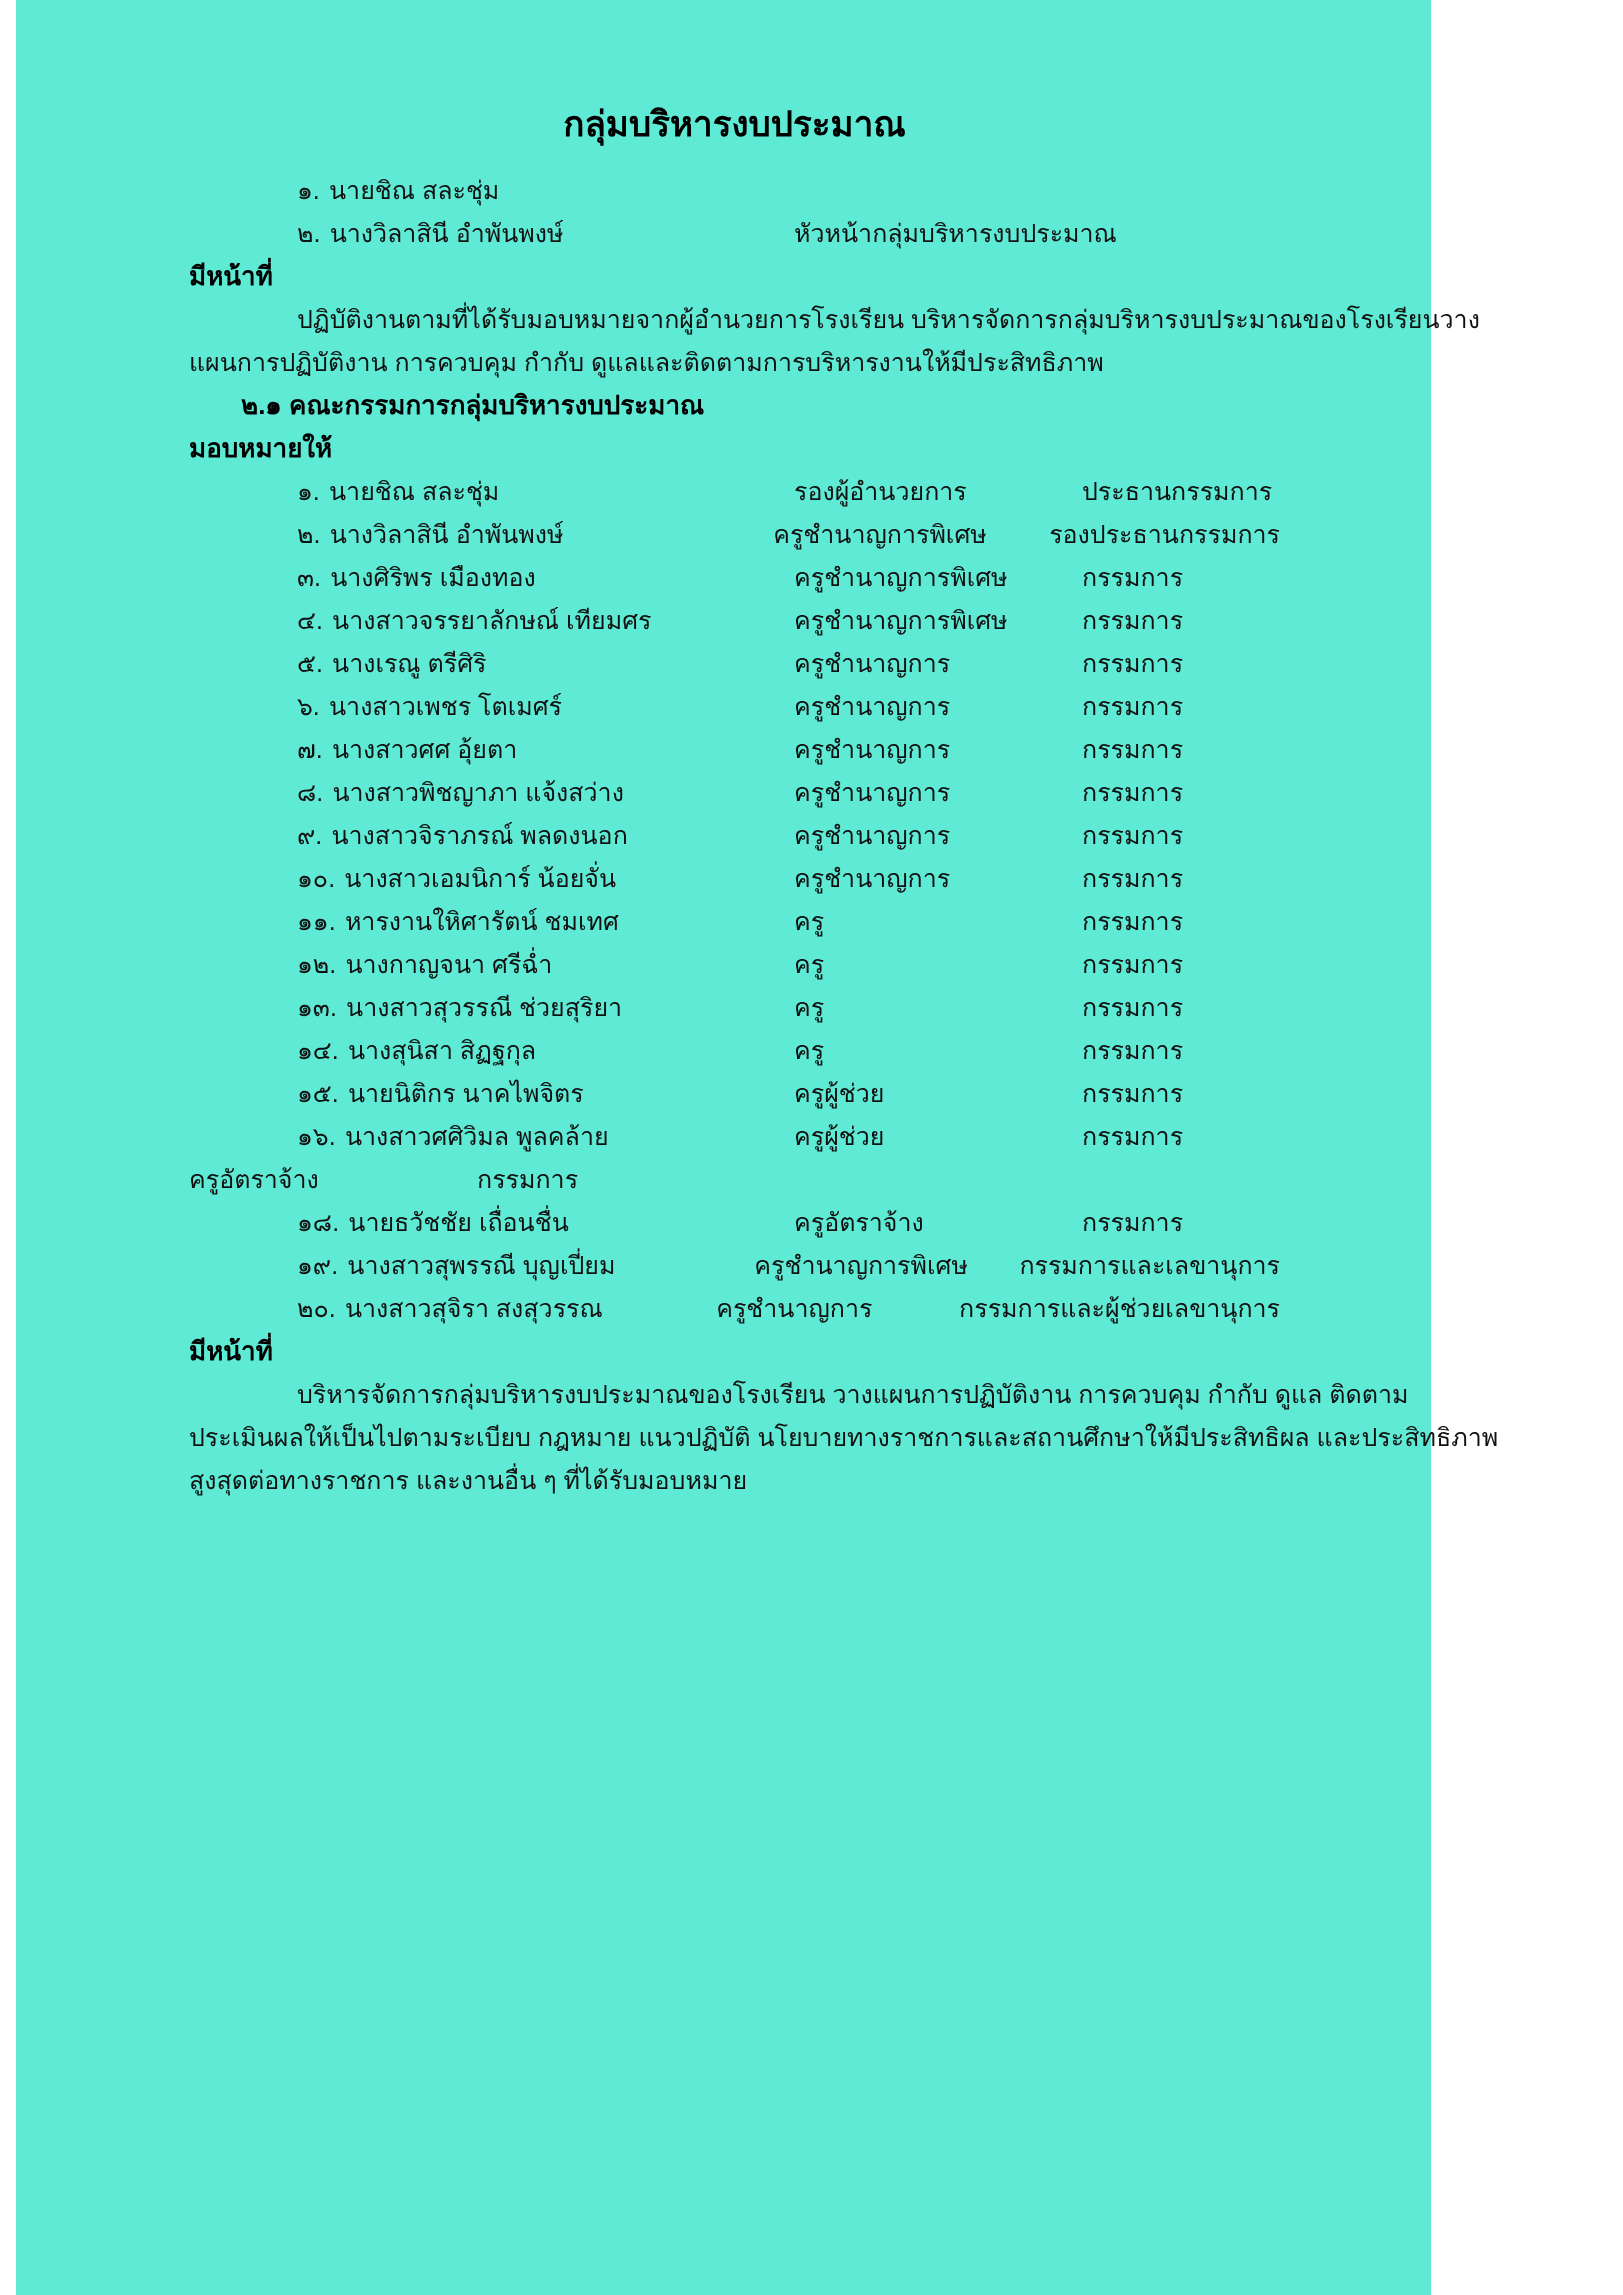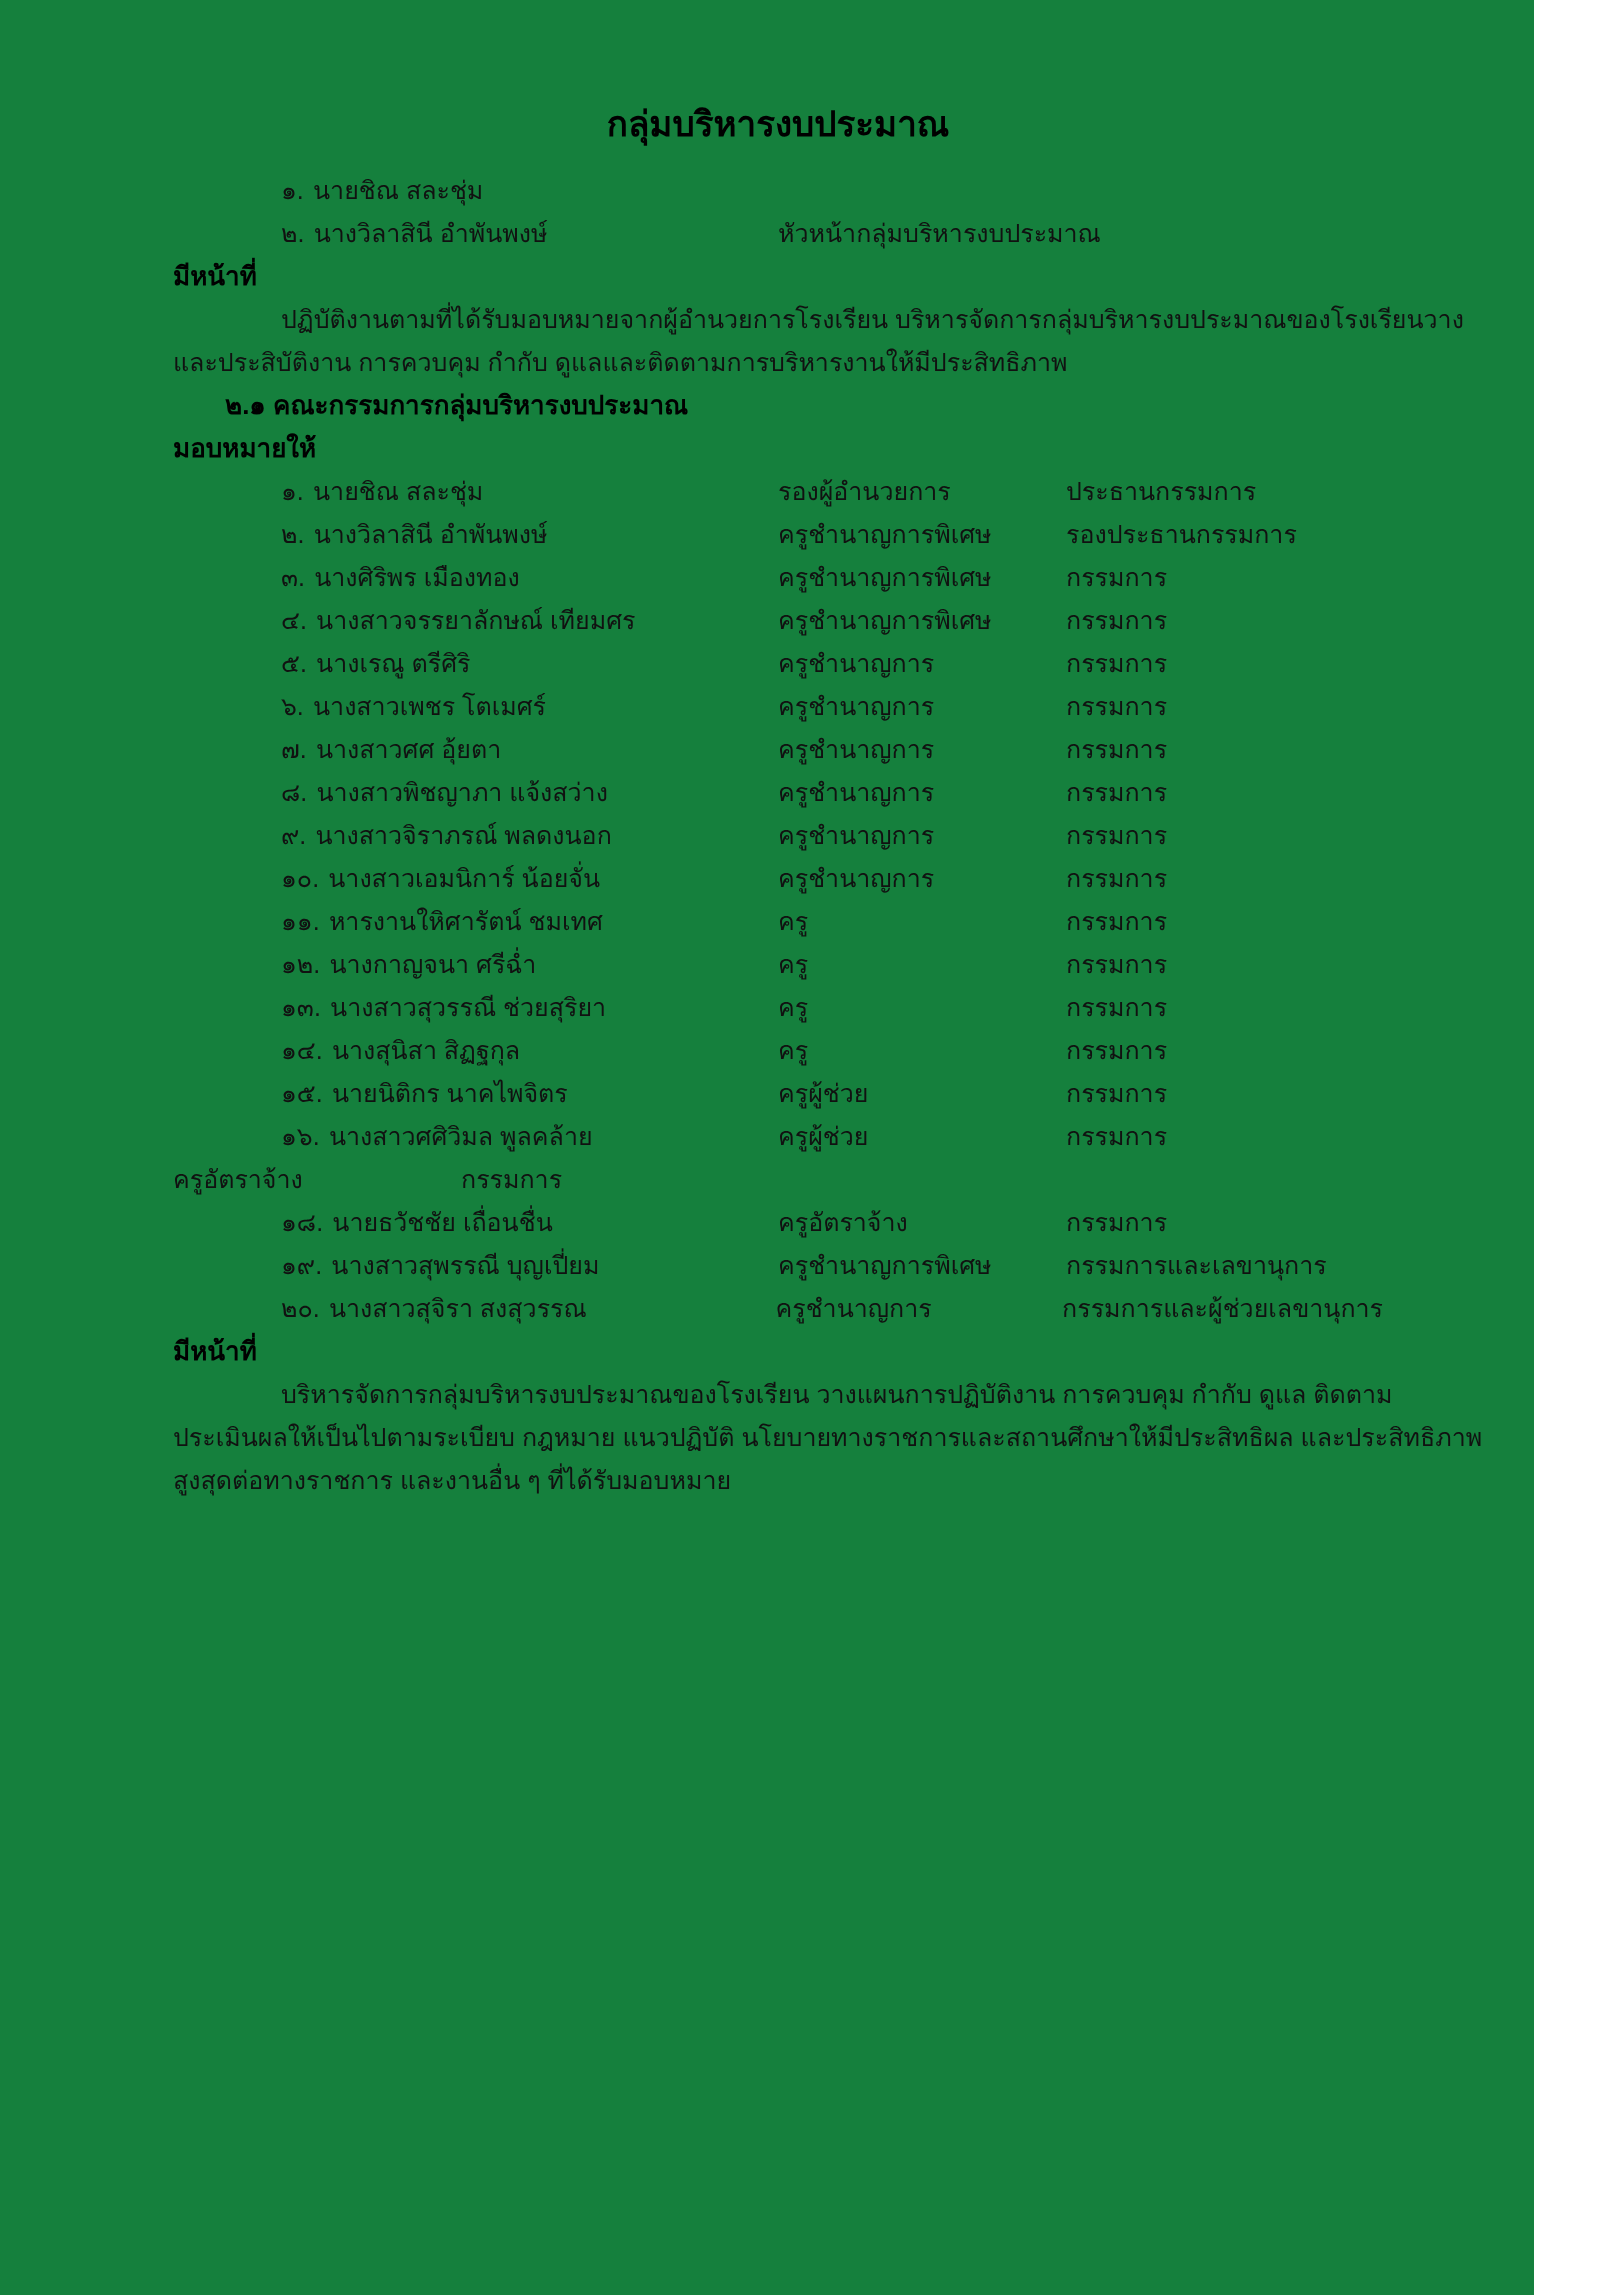--- a/index.html
+++ b/index.html
@@ -6,24 +6,25 @@
   html, body { background: #ffffff; }
   body {
     width: 1623px;
     height: 2295px;
     font-family: "Liberation Sans", sans-serif;
     color: #111111;
     position: relative;
     overflow: hidden;
   }
   .page {
-    width: 1534px;
+    width: 1415px;
     height: 2295px;
-    background: #15803d;
+    background: #5eead4;
     padding: 97px 151px 0 173px;
+    margin-left: 16px;
   }
   .doc-title {
     font-size: 35px;
     font-weight: bold;
     text-align: center;
     line-height: 54px;
     margin-bottom: 18.3px;
     color: #000000;
   }
   .bold-heading {
@@ -73,21 +74,21 @@
         <span class="num">๒.</span><span class="name">นางวิลาสินี  อำพันพงษ์</span>
       </div>
       <div class="lead-role">หัวหน้ากลุ่มบริหารงบประมาณ</div>
     </div>
     </div>
 
   <div class="bold-heading">มีหน้าที่</div>
 
   <div>
     <div class="para-line indent">ปฏิบัติงานตามที่ได้รับมอบหมายจากผู้อำนวยการโรงเรียน บริหารจัดการกลุ่มบริหารงบประมาณของโรงเรียนวาง</div>
-    <div class="para-line">และประสิบัติงาน การควบคุม กำกับ ดูแลและติดตามการบริหารงานให้มีประสิทธิภาพ</div>
+    <div class="para-line">แผนการปฏิบัติงาน การควบคุม กำกับ ดูแลและติดตามการบริหารงานให้มีประสิทธิภาพ</div>
   </div>
 
   <div class="section-heading">๒.๑ คณะกรรมการกลุ่มบริหารงบประมาณ</div>
 
   <div class="bold-heading">มอบหมายให้</div>
 
   <div class="committee">
       <div class="c-row">
       <div class="c-name">
         <span class="num">๑.</span><span class="name">นายชิณ  สละชุ่ม</span>

